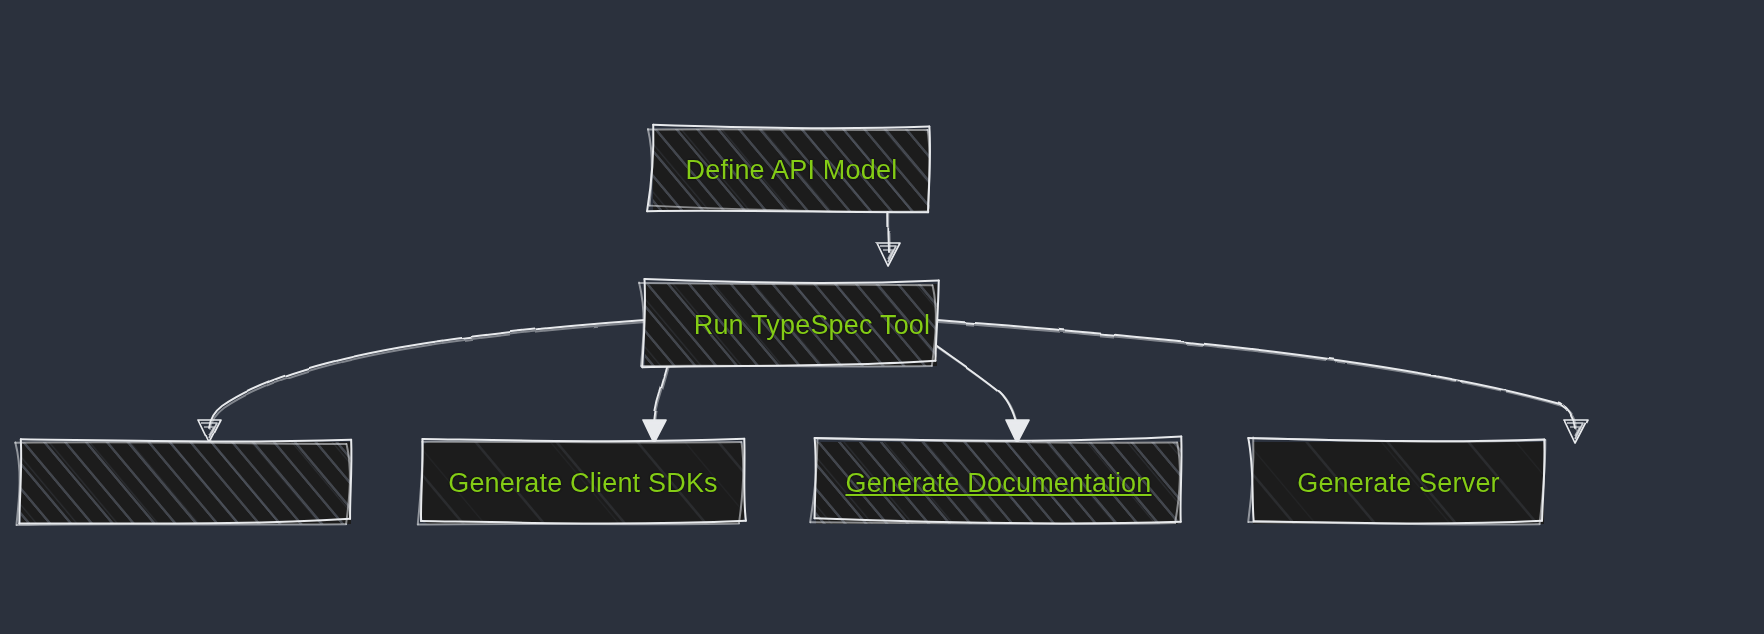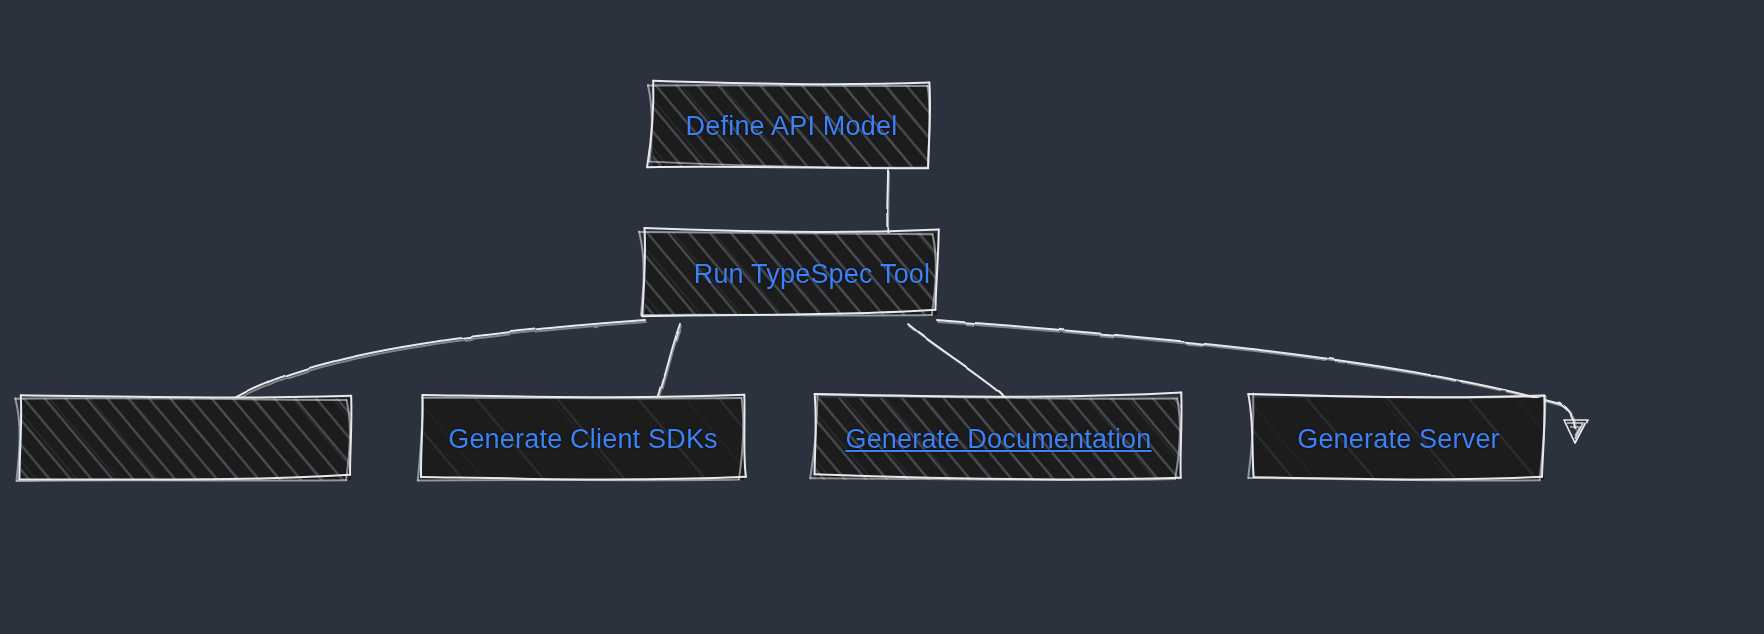--- a/index.html
+++ b/index.html
@@ -27,26 +27,27 @@
     width: 1764px;
     height: 634px;
     pointer-events: none;
   }
   .node {
     position: absolute;
     box-sizing: border-box;
     display: flex;
     align-items: center;
     justify-content: center;
-    color: #3b82f6;
+    color: #84cc16;
     font-size: 27px;
     font-weight: 400;
     letter-spacing: 0.2px;
     white-space: nowrap;
     background: #1c1c1c;
+    margin-top: 44px;
   }
   .node .label {
     position: relative;
     z-index: 5;
     text-shadow: 0 0 2px rgba(0,0,0,0.85);
   }
   
   .hatch {
     position: absolute;
     left: 0; top: 0; right: 0; bottom: 0;
@@ -175,21 +176,21 @@
             <path d="M 285.1373277001094 93.24102879910788 C 192.82000000000002 93.5, 101.41000000000001 90.8, 4.090744796034414 92.16596213210141" opacity="1"></path>
             <path d="M 4.090744796034414 92.16596213210141 C 8.6 64.12, 11.2 37.06, 10.2328903543239 5.818997043330455" opacity="1"></path>
             <path d="M 4.928832977922866 10.517300021358533 C 101.41000000000001 9.24, 192.82000000000002 11.42, 284.2644345483277 10.910378232976655" opacity="0.55"></path>
             <path d="M 284.7444345483277 10.910378232976655 C 288.3 37.06, 285.8 64.12, 284.96800492964394 91.9953885142022" opacity="0.55"></path>
             <path d="M 284.96800492964394 92.47538851420221 C 192.82000000000002 93.5, 101.41000000000001 90.8, 6.948291989603604 86.625161895965" opacity="0.55"></path>
             <path d="M 6.468291989603603 86.625161895965 C 8.6 64.12, 11.2 37.06, 4.928832977922866 10.037300021358533" opacity="0.55"></path>
           </g>
         </svg>
         <span class="label">Define API Model</span>
       </div>
-      <div class="node" style="left: 645px; top: 233px; width: 292px; height: 82px; padding-left: 42px;">
+      <div class="node" style="left: 645px; top: 240px; width: 292px; height: 82px; padding-left: 42px;">
         <div class="hatch dense"></div>
         <svg class="node-frame" viewBox="0 0 312 102" preserveAspectRatio="none">
           <g fill="none" stroke="#e8eaed" stroke-width="2" stroke-linecap="round">
             <path d="M 9.494934857357293 5.089602948835818 C 106.36 8.6, 202.72 11.1, 303.76310775772436 6.471029753709445" opacity="1"></path>
             <path d="M 303.76310775772436 6.471029753709445 C 303.3 37.06, 300.8 64.12, 300.42818477895344 86.79564796623526" opacity="1"></path>
             <path d="M 300.42818477895344 86.79564796623526 C 202.72 93.5, 106.36 90.8, 7.290173665598559 93.16368465623236" opacity="1"></path>
             <path d="M 7.290173665598559 93.16368465623236 C 8.6 64.12, 11.2 37.06, 9.494934857357293 5.089602948835818" opacity="1"></path>
             <path d="M 4.070385211132816 8.90964933757321 C 106.36 9.24, 202.72 11.42, 297.083305050357 11.32124615489738" opacity="0.55"></path>
             <path d="M 297.56330505035703 11.32124615489738 C 303.3 37.06, 300.8 64.12, 296.8411346253415 91.56305300144595" opacity="0.55"></path>
             <path d="M 296.8411346253415 92.04305300144595 C 202.72 93.5, 106.36 90.8, 6.427564782265108 92.04025942010048" opacity="0.55"></path>
@@ -206,21 +207,21 @@
             <path d="M 340.15143726594397 7.625876216276083 C 341.3 37.06, 338.8 64.12, 339.06875327255693 86.75139202234277" opacity="1"></path>
             <path d="M 339.06875327255693 86.75139202234277 C 227.8 93.5, 118.9 90.8, 8.343246732656553 91.51542275824886" opacity="1"></path>
             <path d="M 8.343246732656553 91.51542275824886 C 8.6 64.12, 11.2 37.06, 9.813918064843165 7.293794842378702" opacity="1"></path>
             <path d="M 4.271236393200525 10.845067497405108 C 118.9 9.24, 227.8 11.42, 335.0654836265021 11.955815960041946" opacity="0.55"></path>
             <path d="M 335.5454836265021 11.955815960041946 C 341.3 37.06, 338.8 64.12, 335.12586773725343 91.88956008251989" opacity="0.55"></path>
             <path d="M 335.12586773725343 92.3695600825199 C 227.8 93.5, 118.9 90.8, 5.901878531149123 93.02051658293931" opacity="0.55"></path>
             <path d="M 5.421878531149122 93.02051658293931 C 8.6 64.12, 11.2 37.06, 4.271236393200525 10.365067497405107" opacity="0.55"></path>
           </g>
         </svg>
       </div>
-      <div class="node" style="left: 422px; top: 398px; width: 322px; height: 82px;">
+      <div class="node" style="left: 422px; top: 398px; width: 322px; height: 82px; border-radius: 8px;">
         <div class="hatch faint"></div>
         <svg class="node-frame" viewBox="0 0 342 102" preserveAspectRatio="none">
           <g fill="none" stroke="#e8eaed" stroke-width="2" stroke-linecap="round">
             <path d="M 10.504347091948148 7.0113690995494835 C 116.26 8.6, 222.52 11.1, 332.2750083047431 6.752337286481634" opacity="1"></path>
             <path d="M 332.2750083047431 6.752337286481634 C 333.3 37.06, 330.8 64.12, 333.8965639436501 88.7210843526409" opacity="1"></path>
             <path d="M 333.8965639436501 88.7210843526409 C 222.52 93.5, 116.26 90.8, 9.039155421065516 88.98445507670112" opacity="1"></path>
             <path d="M 9.039155421065516 88.98445507670112 C 8.6 64.12, 11.2 37.06, 10.504347091948148 7.0113690995494835" opacity="1"></path>
             <path d="M 10.342514914989806 9.766959882563679 C 116.26 9.24, 222.52 11.42, 329.0431816713244 10.119621104677208" opacity="0.55"></path>
             <path d="M 329.52318167132444 10.119621104677208 C 333.3 37.06, 330.8 64.12, 327.041807181522 90.94777297580731" opacity="0.55"></path>
             <path d="M 327.041807181522 91.42777297580731 C 222.52 93.5, 116.26 90.8, 6.24466893391218 92.4816213977465" opacity="0.55"></path>

